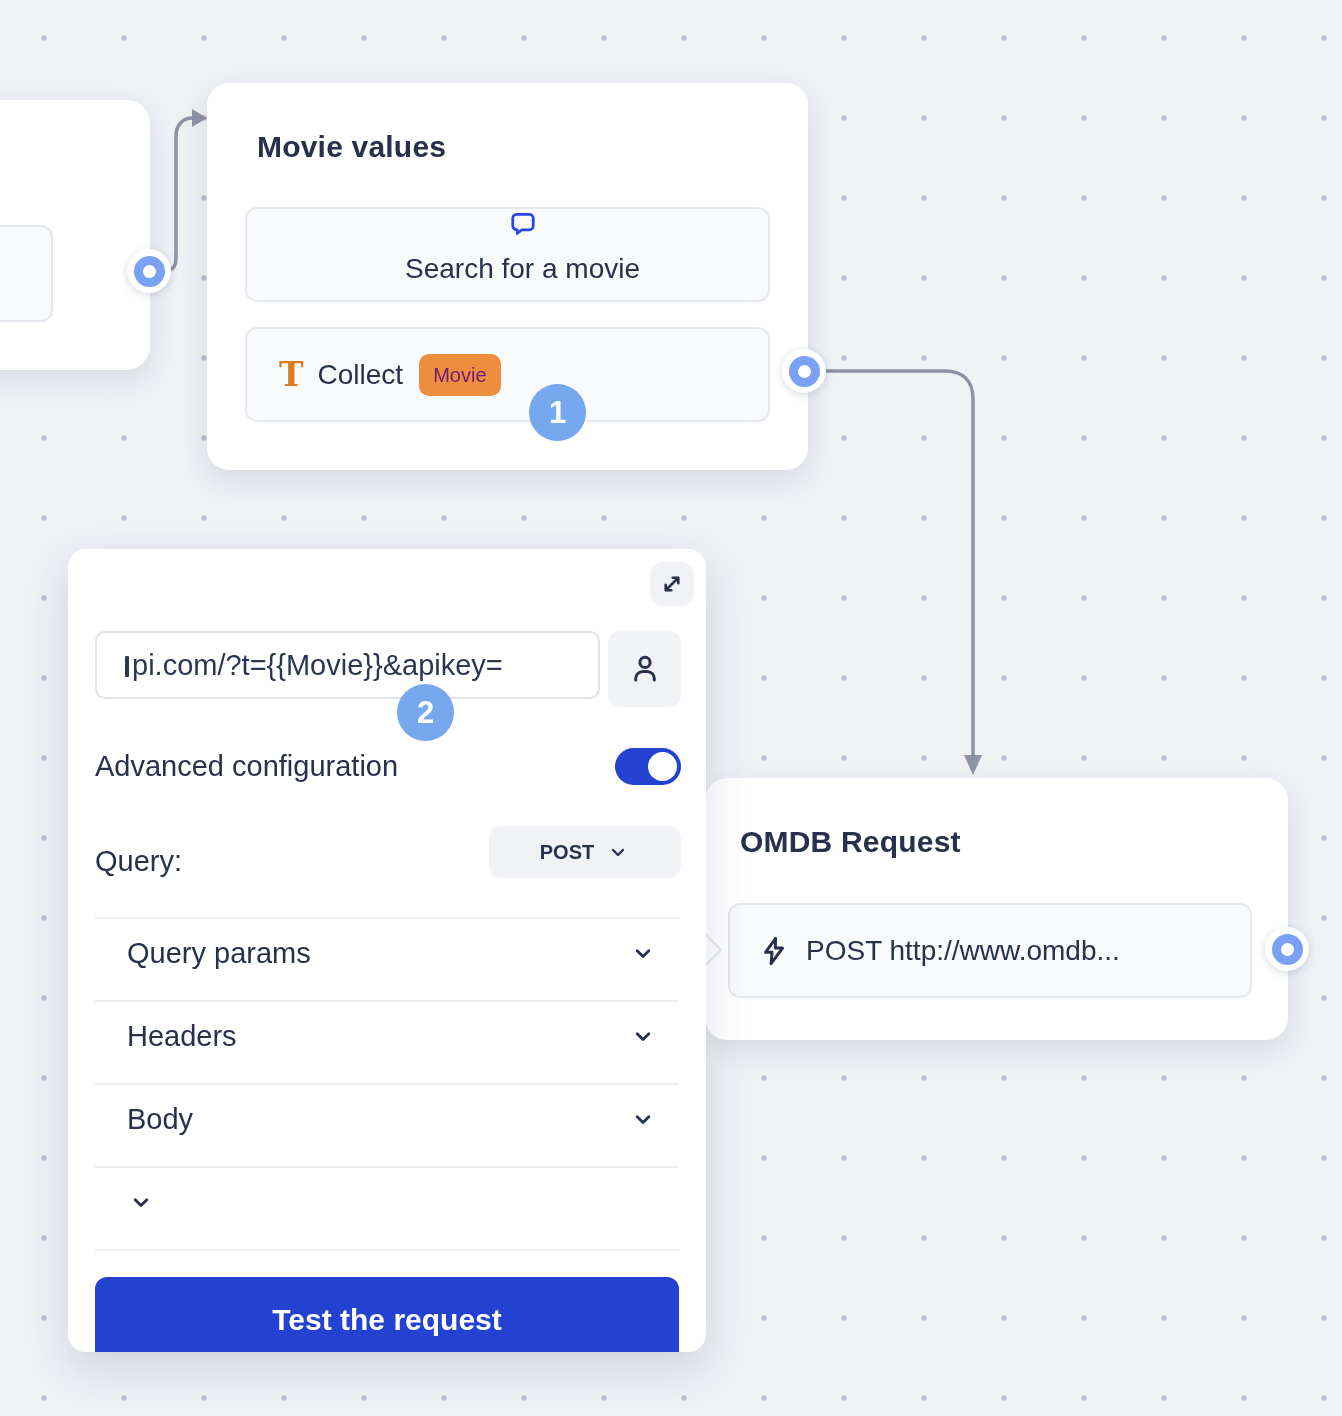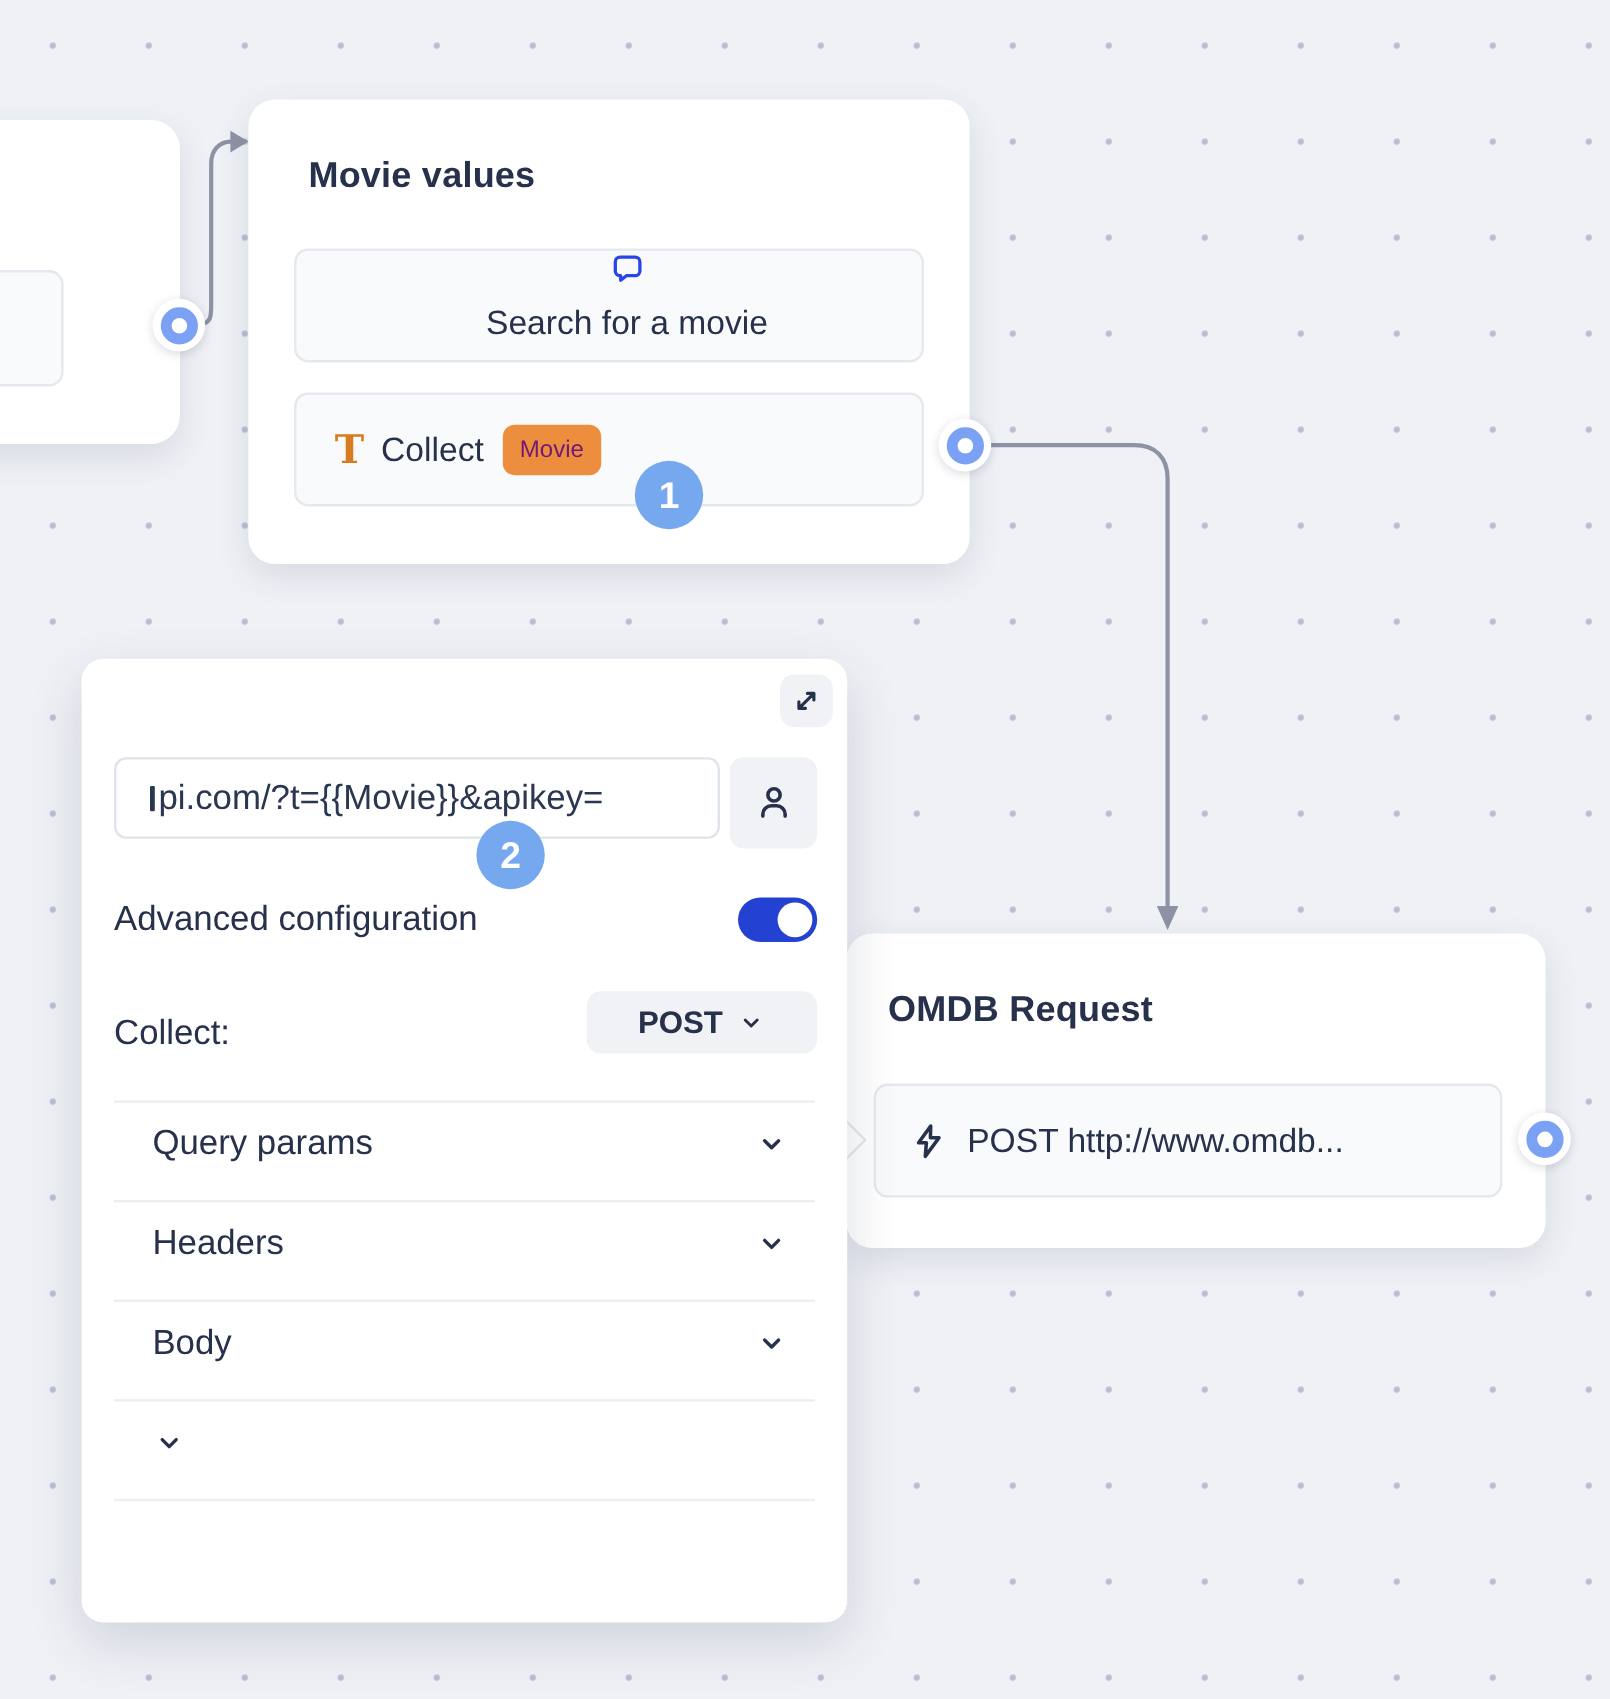--- a/index.html
+++ b/index.html
@@ -95,21 +95,21 @@
     background:#2342d1;cursor:pointer;
   }
   .toggle .knob{
     position:absolute;right:4px;top:4px;width:29px;height:29px;border-radius:50%;
     background:#ffffff;
   }
   .method-btn{
     position:absolute;left:421px;top:277px;width:192px;height:52px;
     background:#f0f2f6;border:none;border-radius:12px;cursor:pointer;
     display:flex;align-items:center;justify-content:center;gap:12px;
-    font-family:inherit;font-size:26px;font-weight:700;color:#27314b;
+    font-family:inherit;font-size:20px;font-weight:700;color:#27314b;
   }
   .divider{position:absolute;left:27px;width:584px;height:2px;background:#eceef2;}
   .section-row{
     position:absolute;left:27px;width:584px;height:82px;cursor:pointer;
     display:flex;align-items:center;justify-content:space-between;
     background:transparent;border:none;padding:0 22px 12px 32px;box-sizing:border-box;
     font-family:inherit;
   }
   .section-row .label{font-size:29px;color:#27314b;}
   .test-btn{
@@ -192,21 +192,21 @@
         <circle cx="12" cy="7.6" r="3.4" fill="none" stroke="#27314b" stroke-width="2"></circle>
         <path d="M5.8 19.4 v-1 a4.8 4.8 0 0 1 4.8 -4.8 h2.8 a4.8 4.8 0 0 1 4.8 4.8 v1" fill="none" stroke="#27314b" stroke-width="2" stroke-linecap="round"></path>
       </svg>
     </button>
 
     <div class="panel-label" style="top:201px;">Advanced configuration</div>
     <div class="toggle">
       <span class="knob"></span>
     </div>
 
-    <div class="panel-label" style="top:296px;">Collect:</div>
+    <div class="panel-label" style="top:296px;">Query:</div>
     <button class="method-btn">
       <span>POST</span>
       <svg class="chev" width="24" height="24" viewBox="0 0 24 24">
         <path d="M7 10 L12 15 L17 10" fill="none" stroke="#27314b" stroke-width="2.4" stroke-linecap="round" stroke-linejoin="round"></path>
       </svg>
     </button>
 
     <div class="divider" style="top:368px;"></div>
 
     <button class="section-row" style="top:369px;">
@@ -233,17 +233,20 @@
     </button>
     <div class="divider" style="top:617px;"></div>
 
     <button class="section-row" style="top:618px;">
       <svg class="chev" width="28" height="28" viewBox="0 0 24 24">
         <path d="M7 10 L12 15 L17 10" fill="none" stroke="#27314b" stroke-width="2.4" stroke-linecap="round" stroke-linejoin="round"></path>
       </svg>
     </button>
     <div class="divider" style="top:700px;"></div>
 
+    <button class="test-btn">
+      <span>Test the request</span>
+    </button>
   </div>
 
   <div class="badge" style="left:397px;top:684px;">2</div>
 
 </div>
 
 </body></html>

